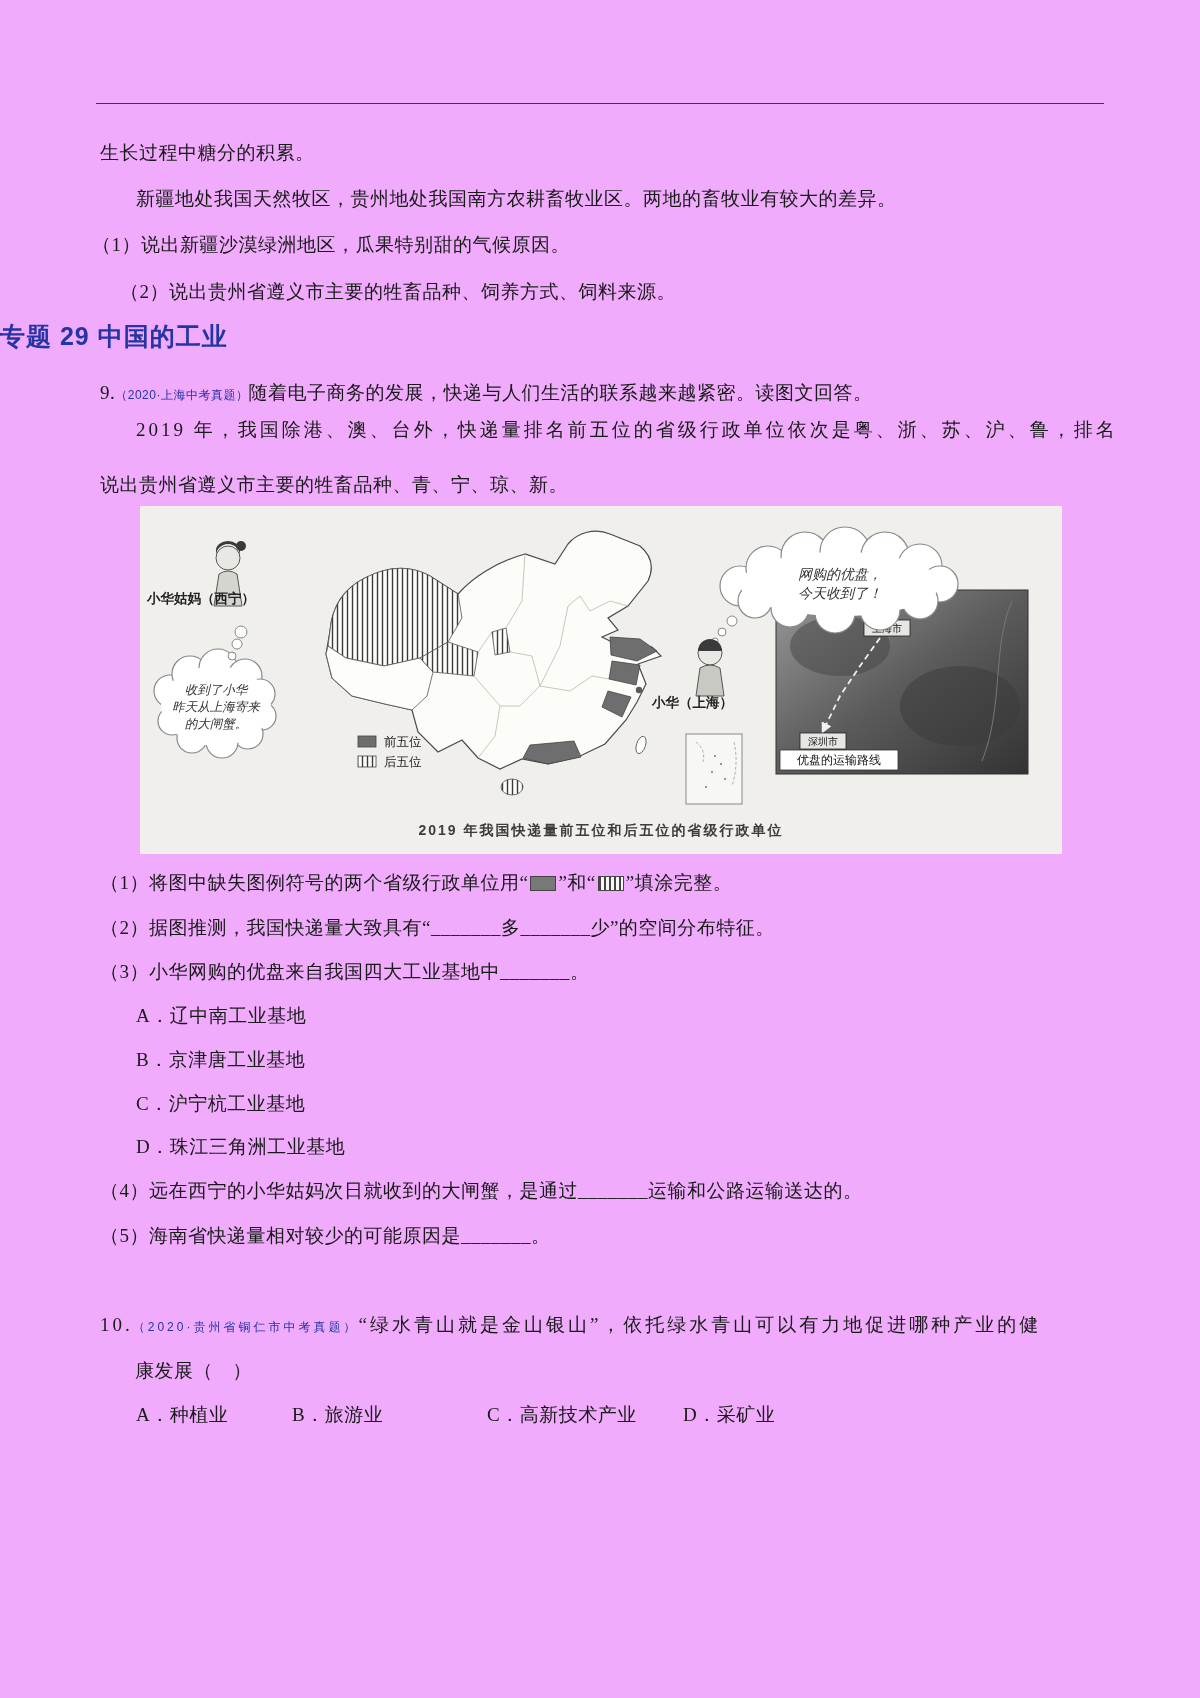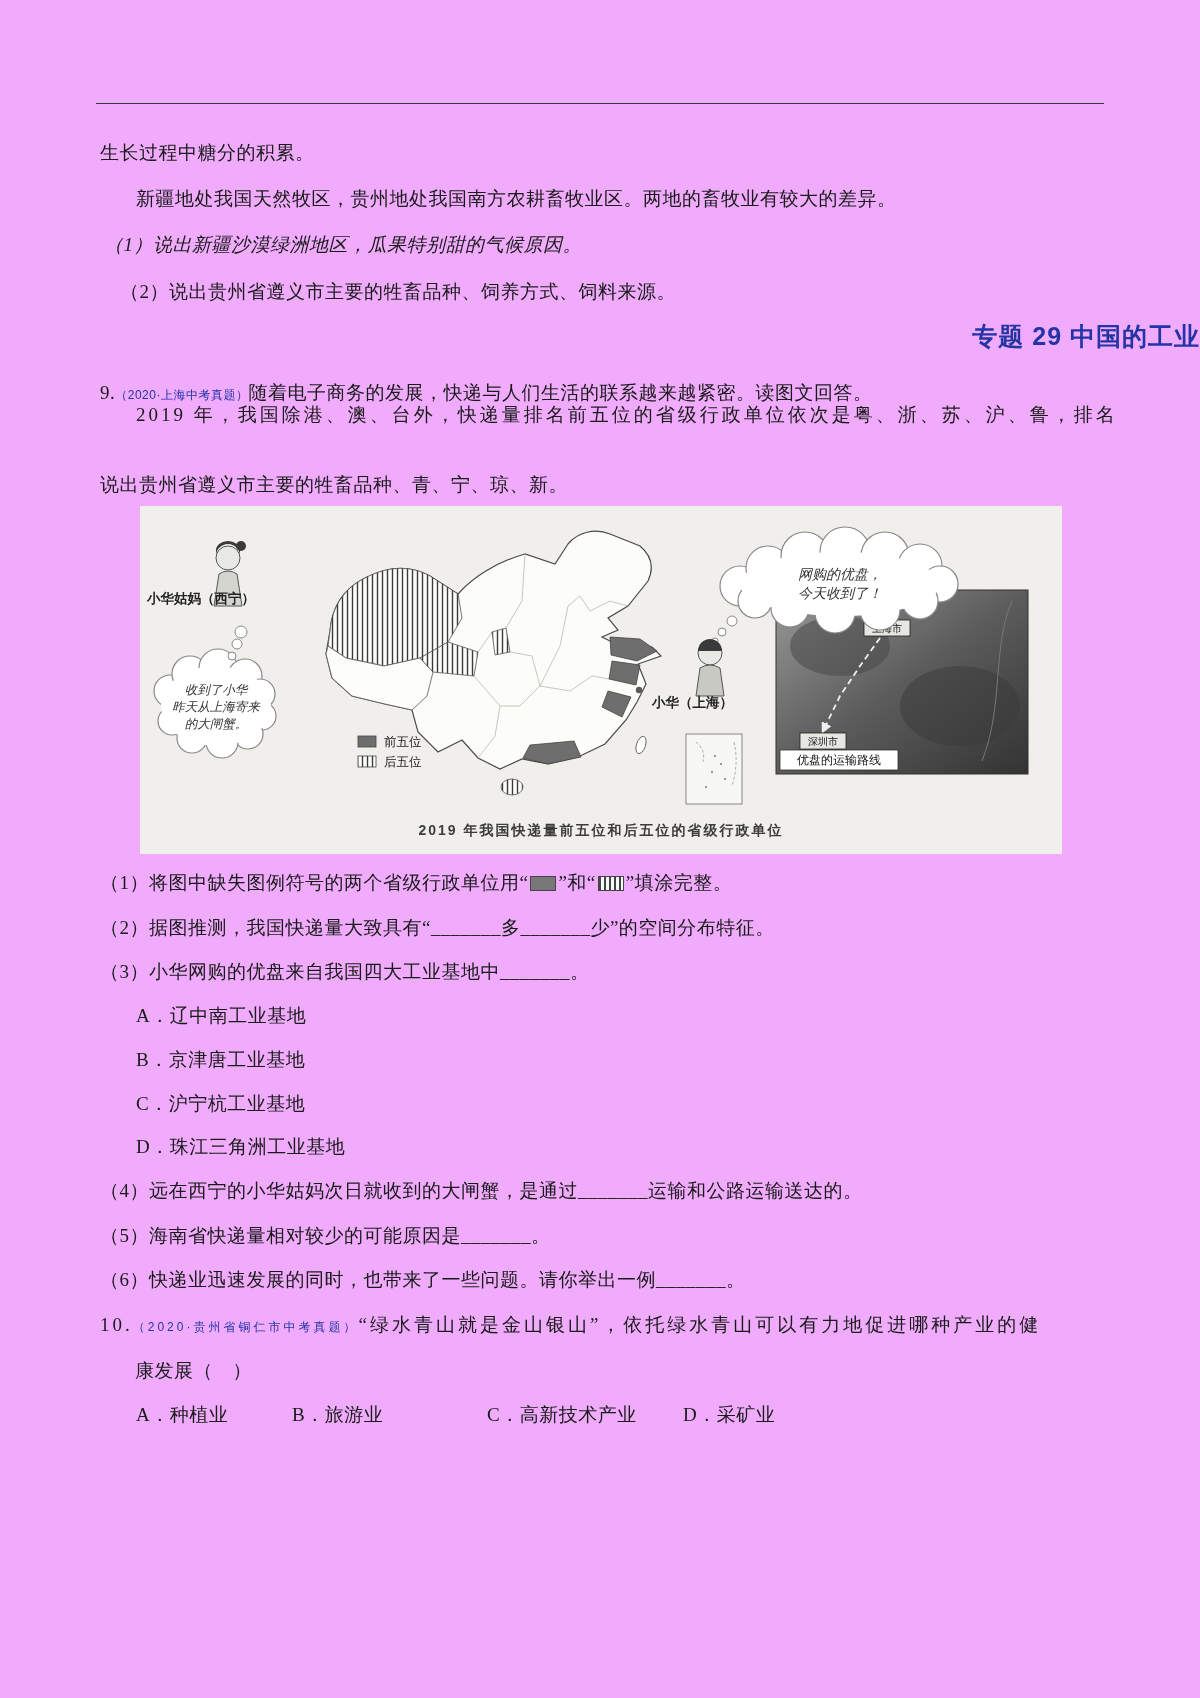--- a/index.html
+++ b/index.html
@@ -8,21 +8,21 @@
     width:1200px; height:1698px;
     font-family:"Liberation Serif","DejaVu Serif",serif;
     color:#151515;
   }
   .page { position:relative; width:1200px; height:1698px; overflow:hidden; background:#f0abfc; }
   .rule { position:absolute; left:96px; top:103px; width:1008px; border-top:1.6px solid #3a3a3a; }
   .line { position:absolute; font-size:19px; letter-spacing:0.5px; white-space:nowrap; color:#1a1a1a; }
   .stretch { letter-spacing:3px; }
   .blue { color:#2434a4; font-weight:normal; font-family:"Liberation Sans","DejaVu Sans",sans-serif; font-size:12px; }
   .heading {
-    position:absolute; left:0; top:320px; width:1200px; text-align:right;
+    position:absolute; left:0; top:320px; width:1200px; text-align:left;
     font-size:25px; font-weight:bold; color:#2434a4;
     font-family:"Liberation Sans","DejaVu Sans",sans-serif; letter-spacing:1px;
   }
   .figure { position:absolute; left:140px; top:506px; width:922px; height:348px; background:#f0efeb; }
   .figure svg { display:block; }
   .fig-caption {
     position:absolute; left:0; right:0; top:316px; text-align:center;
     font-size:14px; font-weight:bold; color:#3c3c3c; letter-spacing:2px;
     font-family:"Liberation Sans","DejaVu Sans",sans-serif;
   }
@@ -39,28 +39,28 @@
 </style>
 </head>
 <body>
 
 <div class="page">
 
   <div class="rule"></div>
 
   <div class="line" style="left:100px; top:140px;">生长过程中糖分的积累。</div>
   <div class="line" style="left:136px; top:186px;">新疆地处我国天然牧区，贵州地处我国南方农耕畜牧业区。两地的畜牧业有较大的差异。</div>
-  <div class="line" style="left:104px; top:232px;font-style:italic;">（1）说出新疆沙漠绿洲地区，瓜果特别甜的气候原因。</div>
+  <div class="line" style="left:92px; top:232px;">（1）说出新疆沙漠绿洲地区，瓜果特别甜的气候原因。</div>
   <div class="line" style="left:100px; top:279px;margin-left:20px;">（2）说出贵州省遵义市主要的牲畜品种、饲养方式、饲料来源。</div>
 
   <div class="heading">专题 29 中国的工业</div>
 
   <div class="line" style="left:100px; top:380px;"><span>9.</span><span class="blue">（2020·上海中考真题）</span><span>随着电子商务的发展，快递与人们生活的联系越来越紧密。读图文回答。</span></div>
 
-  <div class="line stretch" style="left:136px; top:402px;">2019 年，我国除港、澳、台外，快递量排名前五位的省级行政单位依次是粤、浙、苏、沪、鲁，排名</div>
+  <div class="line stretch" style="left:136px; top:417px;">2019 年，我国除港、澳、台外，快递量排名前五位的省级行政单位依次是粤、浙、苏、沪、鲁，排名</div>
   <div class="line" style="left:100px; top:472px;">说出贵州省遵义市主要的牲畜品种、青、宁、琼、新。</div>
 
   <div class="figure">
     <svg width="922" height="310" viewBox="0 0 922 310">
       <defs>
         <pattern id="hatch" width="5" height="5" patternUnits="userSpaceOnUse">
           <rect width="5" height="5" fill="#fdfdfb"></rect>
           <path d="M2.5,0 V5" stroke="#3a3a3a" stroke-width="1.4"></path>
         </pattern>
         <linearGradient id="photoGrad" x1="0" y1="0" x2="1" y2="1">
@@ -207,21 +207,20 @@
   <div class="line" style="left:100px; top:915px;">（2）据图推测，我国快递量大致具有“_______多_______少”的空间分布特征。</div>
   <div class="line" style="left:100px; top:959px;">（3）小华网购的优盘来自我国四大工业基地中_______。</div>
 
   <div class="line" style="left:136px; top:1003px;">A．辽中南工业基地</div>
   <div class="line" style="left:136px; top:1047px;">B．京津唐工业基地</div>
   <div class="line" style="left:136px; top:1091px;">C．沪宁杭工业基地</div>
   <div class="line" style="left:136px; top:1134px;">D．珠江三角洲工业基地</div>
 
   <div class="line" style="left:100px; top:1178px;">（4）远在西宁的小华姑妈次日就收到的大闸蟹，是通过_______运输和公路运输送达的。</div>
   <div class="line" style="left:100px; top:1223px;">（5）海南省快递量相对较少的可能原因是_______。</div>
-  <div class="line" style="left:100px; top:1267px;">（6）快递业迅速发展的同时，也带来了一些问题。请你举出一例_______。</div>
 
   <div class="line stretch" style="left:100px; top:1312px;text-align:center;"><span>10.</span><span class="blue">（2020·贵州省铜仁市中考真题）</span><span>“绿水青山就是金山银山”，依托绿水青山可以有力地促进哪种产业的健</span></div>
   <div class="line" style="left:100px; top:1358px;margin-left:35px;">康发展（　）</div>
 
   <div class="line" style="left:0; top:1402px; width:1200px;">
     <span style="position:absolute; left:136px;">A．种植业</span>
     <span style="position:absolute; left:292px;">B．旅游业</span>
     <span style="position:absolute; left:487px;">C．高新技术产业</span>
     <span style="position:absolute; left:683px;">D．采矿业</span>
   </div>

